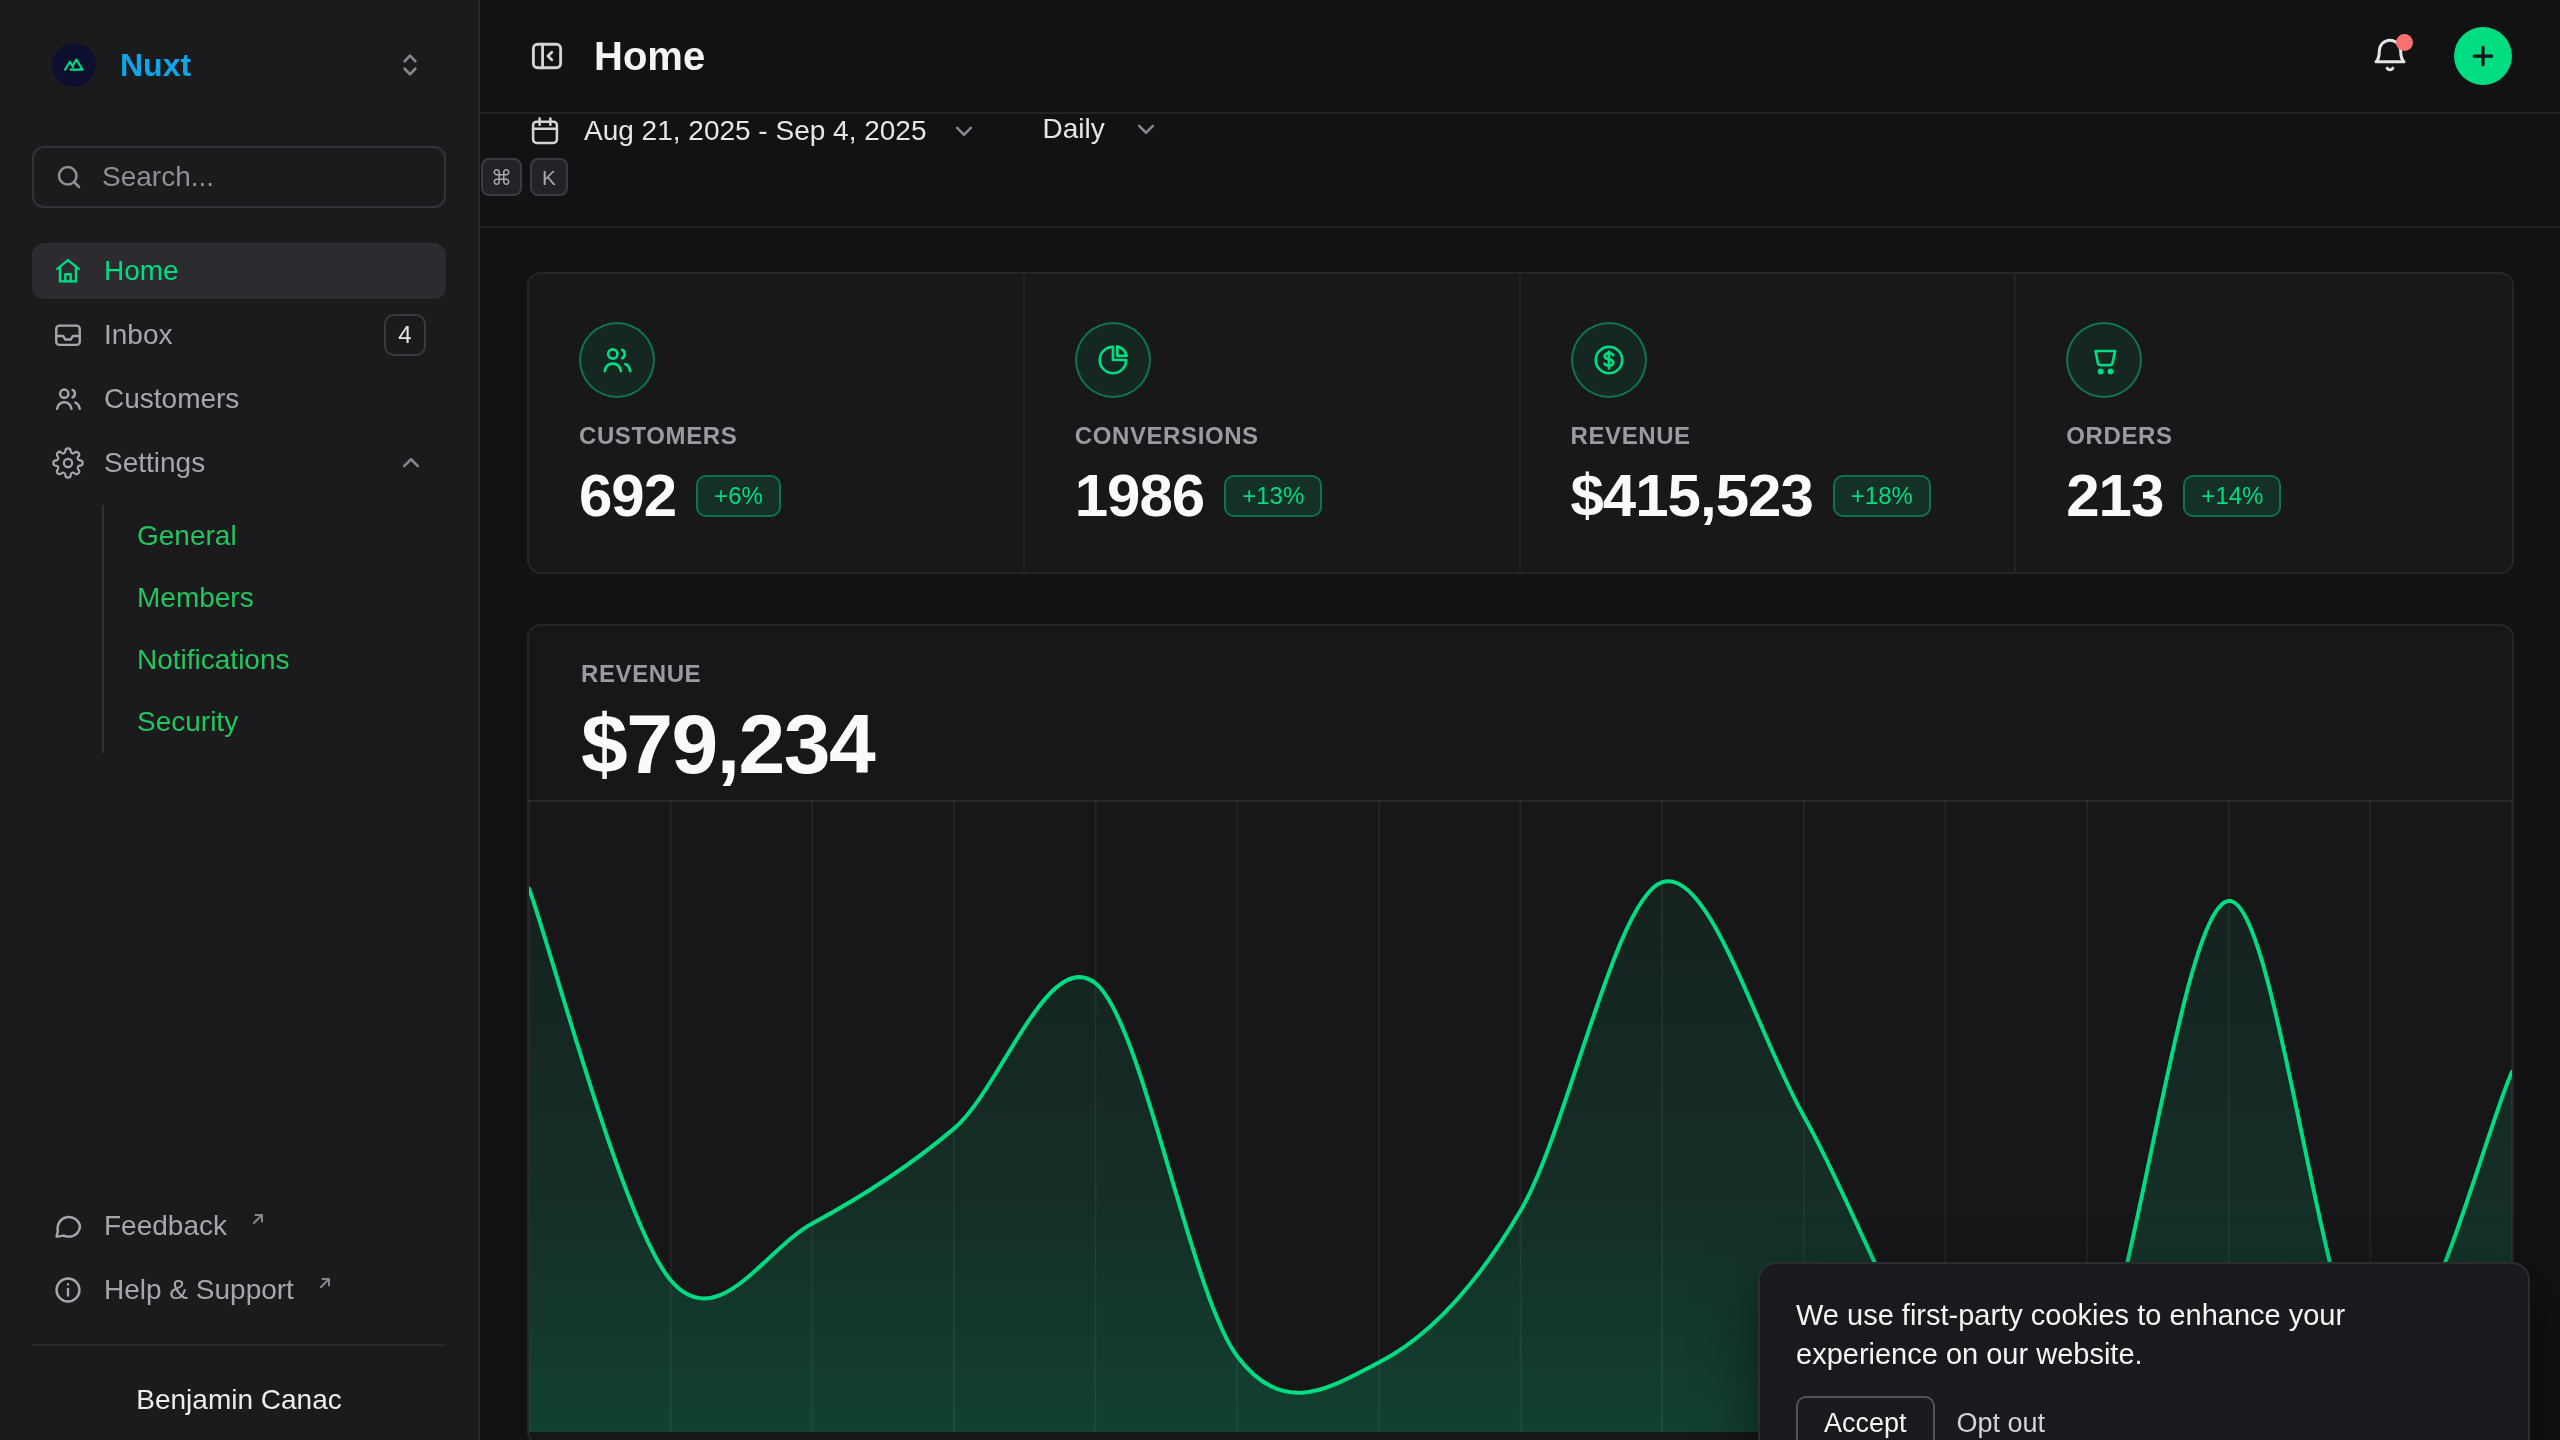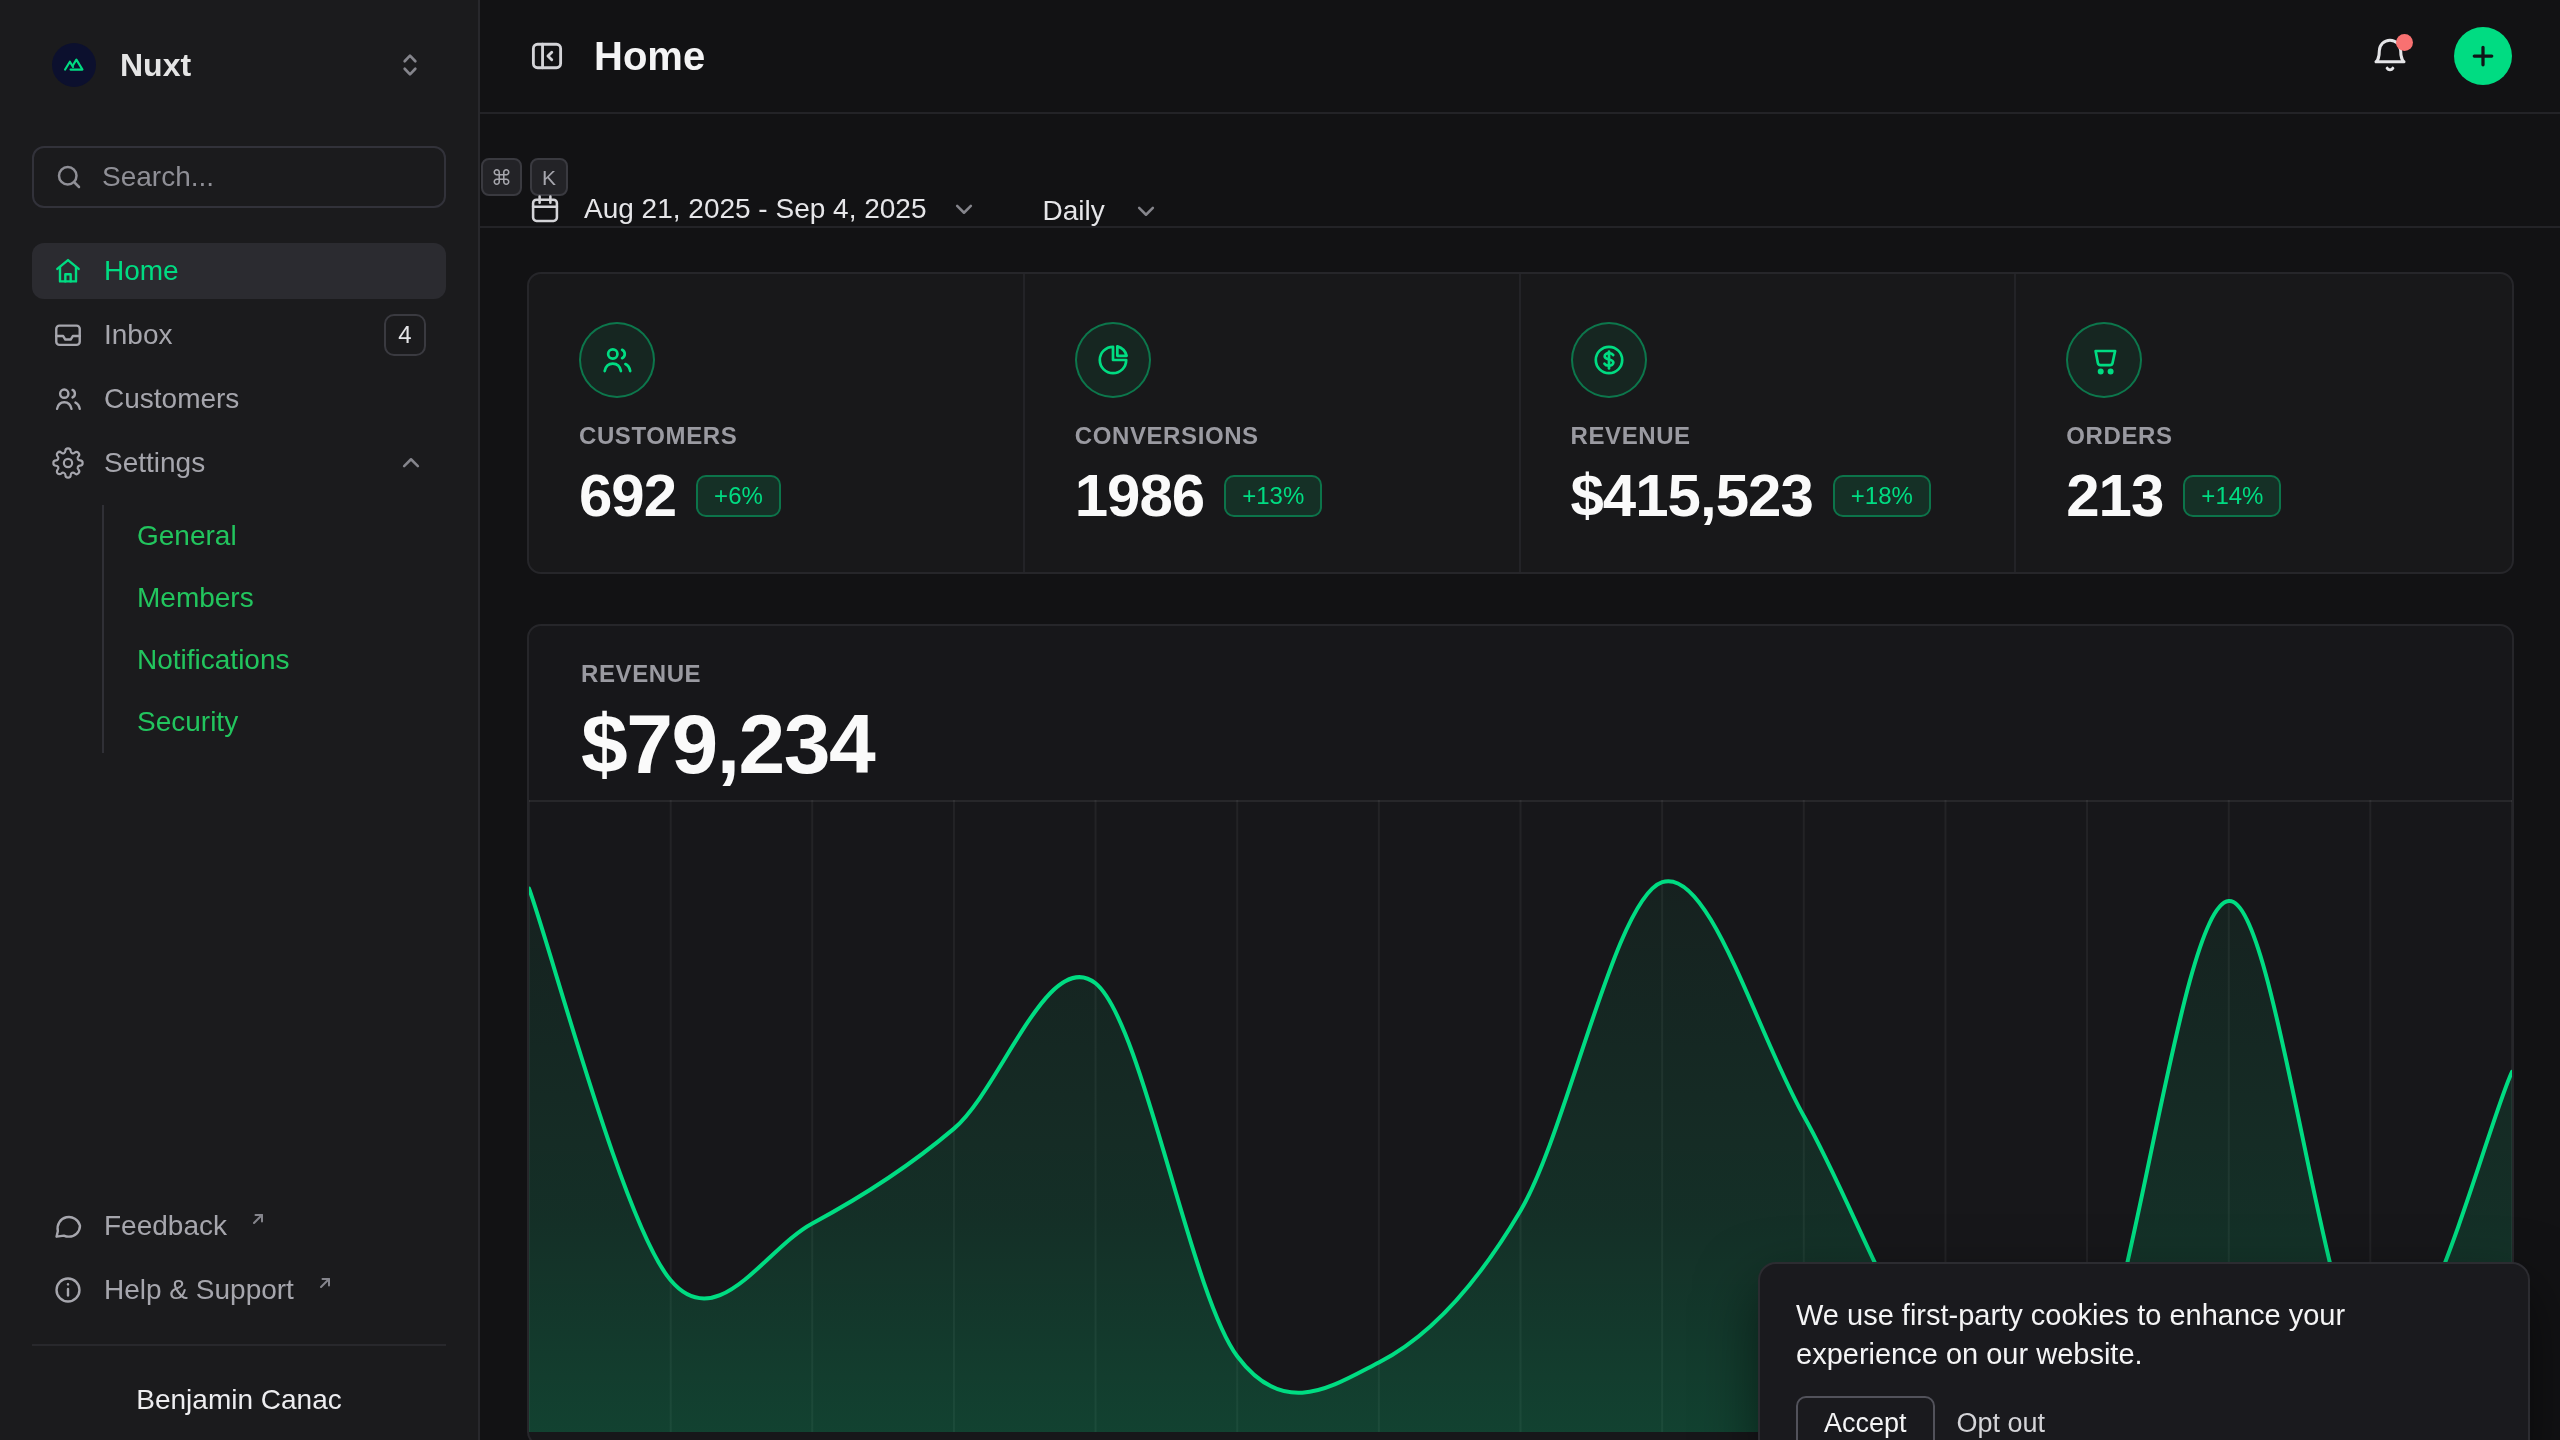--- a/index.html
+++ b/index.html
@@ -24,21 +24,21 @@
   }
   .logo-row {
     height:58px; display:flex; align-items:center; gap:24px;
     padding:0 20px; margin:0 32px; border-radius:12px; cursor:pointer;
   }
   .logo-circle {
     width:44px; height:44px; border-radius:50%;
     background:#0c102e; display:flex; align-items:center; justify-content:center;
     color:#00dc82;
   }
-  .brand-name { font-size:32px; font-weight:600; color:#e5e5e5; }
+  .brand-name { font-size:32px; font-weight:600; color:#0ea5e9; }
   .selector-icon { margin-left:auto; color:#85858c; }
 
   .search-box {
     margin:52px 32px 0; height:62px;
     border:2px solid #32323a; border-radius:12px;
     display:flex; align-items:center; gap:18px; padding:0 20px;
     color:#8f8f96; cursor:text;
   }
   .search-box input {
     flex:1; background:transparent; border:none; outline:none;
@@ -109,21 +109,21 @@
     border-radius:50%; background:#f87171;
   }
   .add-btn {
     width:58px; height:58px; border-radius:50%; background:#00dc82;
     display:flex; align-items:center; justify-content:center;
     color:#101418; cursor:pointer; border:none;
   }
 
   .toolbar {
     height:114px; min-height:114px; border-bottom:2px solid #232327;
-    display:flex; align-items:flex-end; padding:0 48px;
+    display:flex; align-items:flex-start; padding:0 48px;
   }
   .range-btn { display:flex; align-items:center; gap:22px; cursor:pointer; }
   .range-btn .cal { color:#d4d4d8; display:flex; }
   .range-text { font-size:28px; font-weight:500; color:#e6e6e9; }
   .chev { color:#85858c; display:flex; }
   .granularity-btn { display:flex; align-items:center; gap:26px; margin-left:64px; cursor:pointer; }
   .granularity-text { font-size:28px; font-weight:500; color:#e6e6e9; }
 
   .content { padding:44px 46px 0 47px; flex:1; position:relative; }
 

